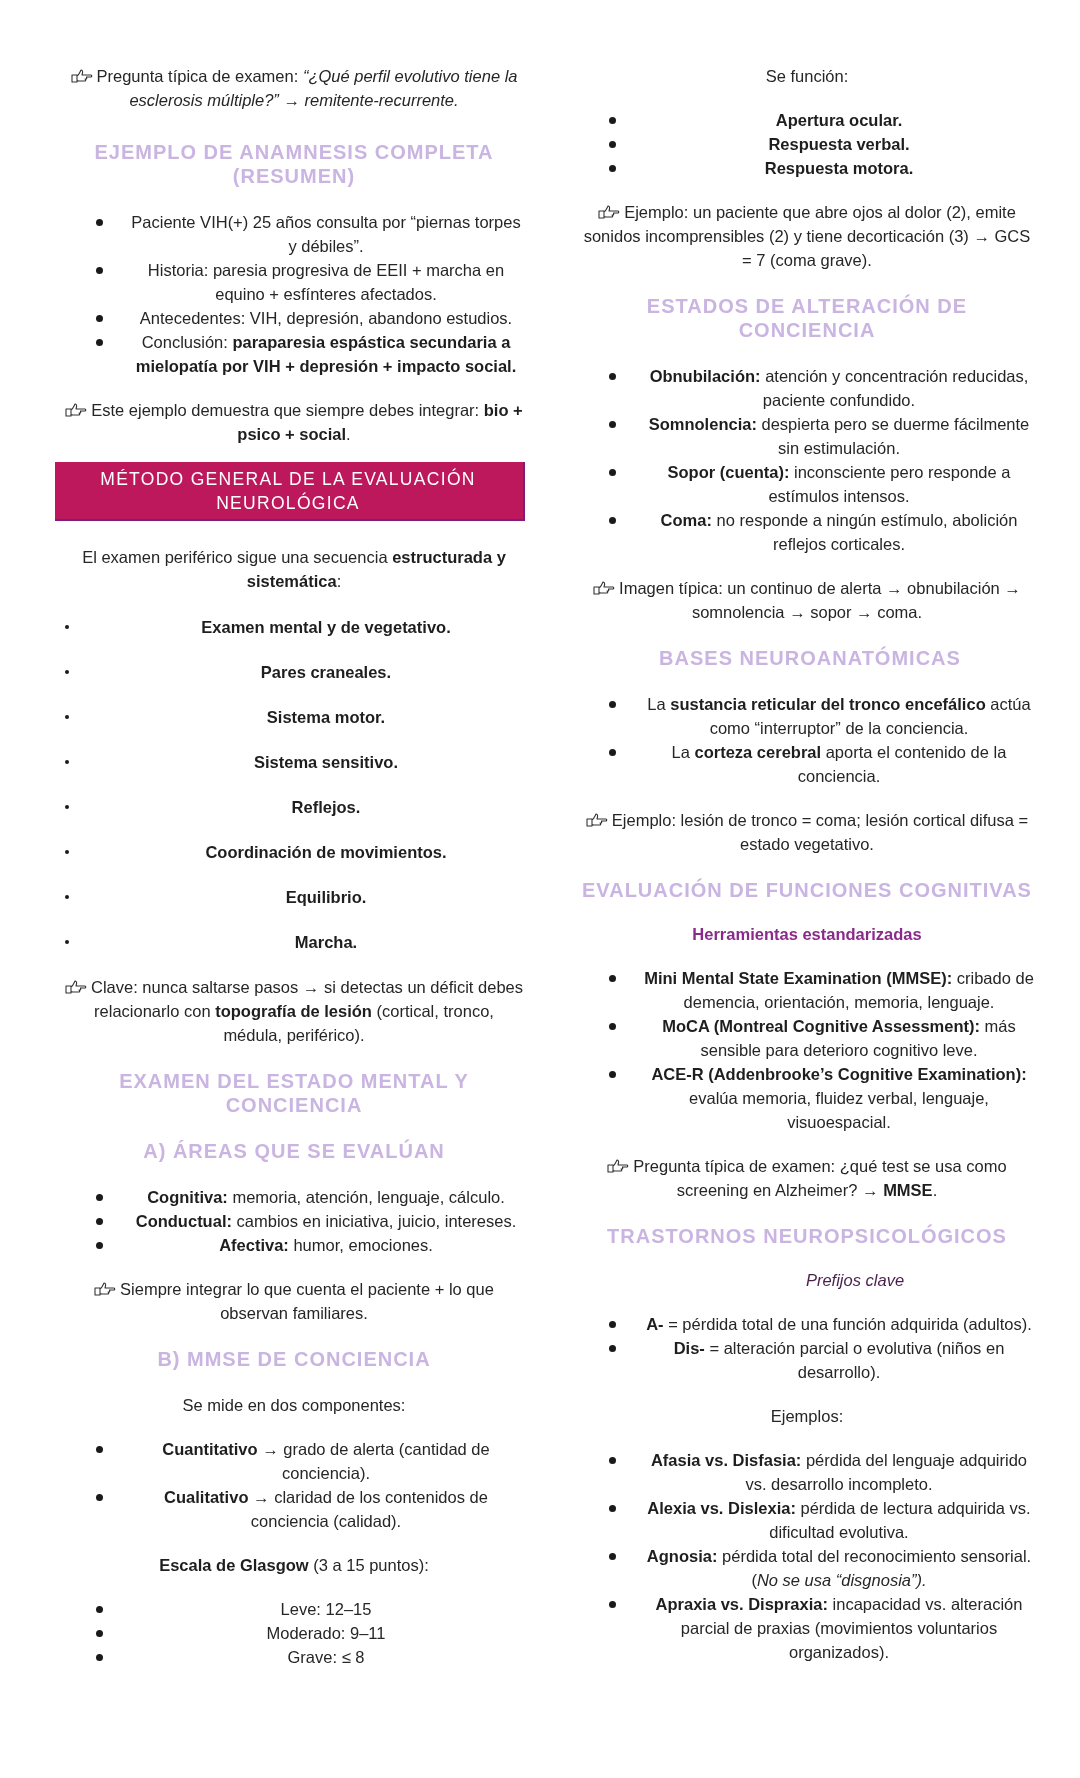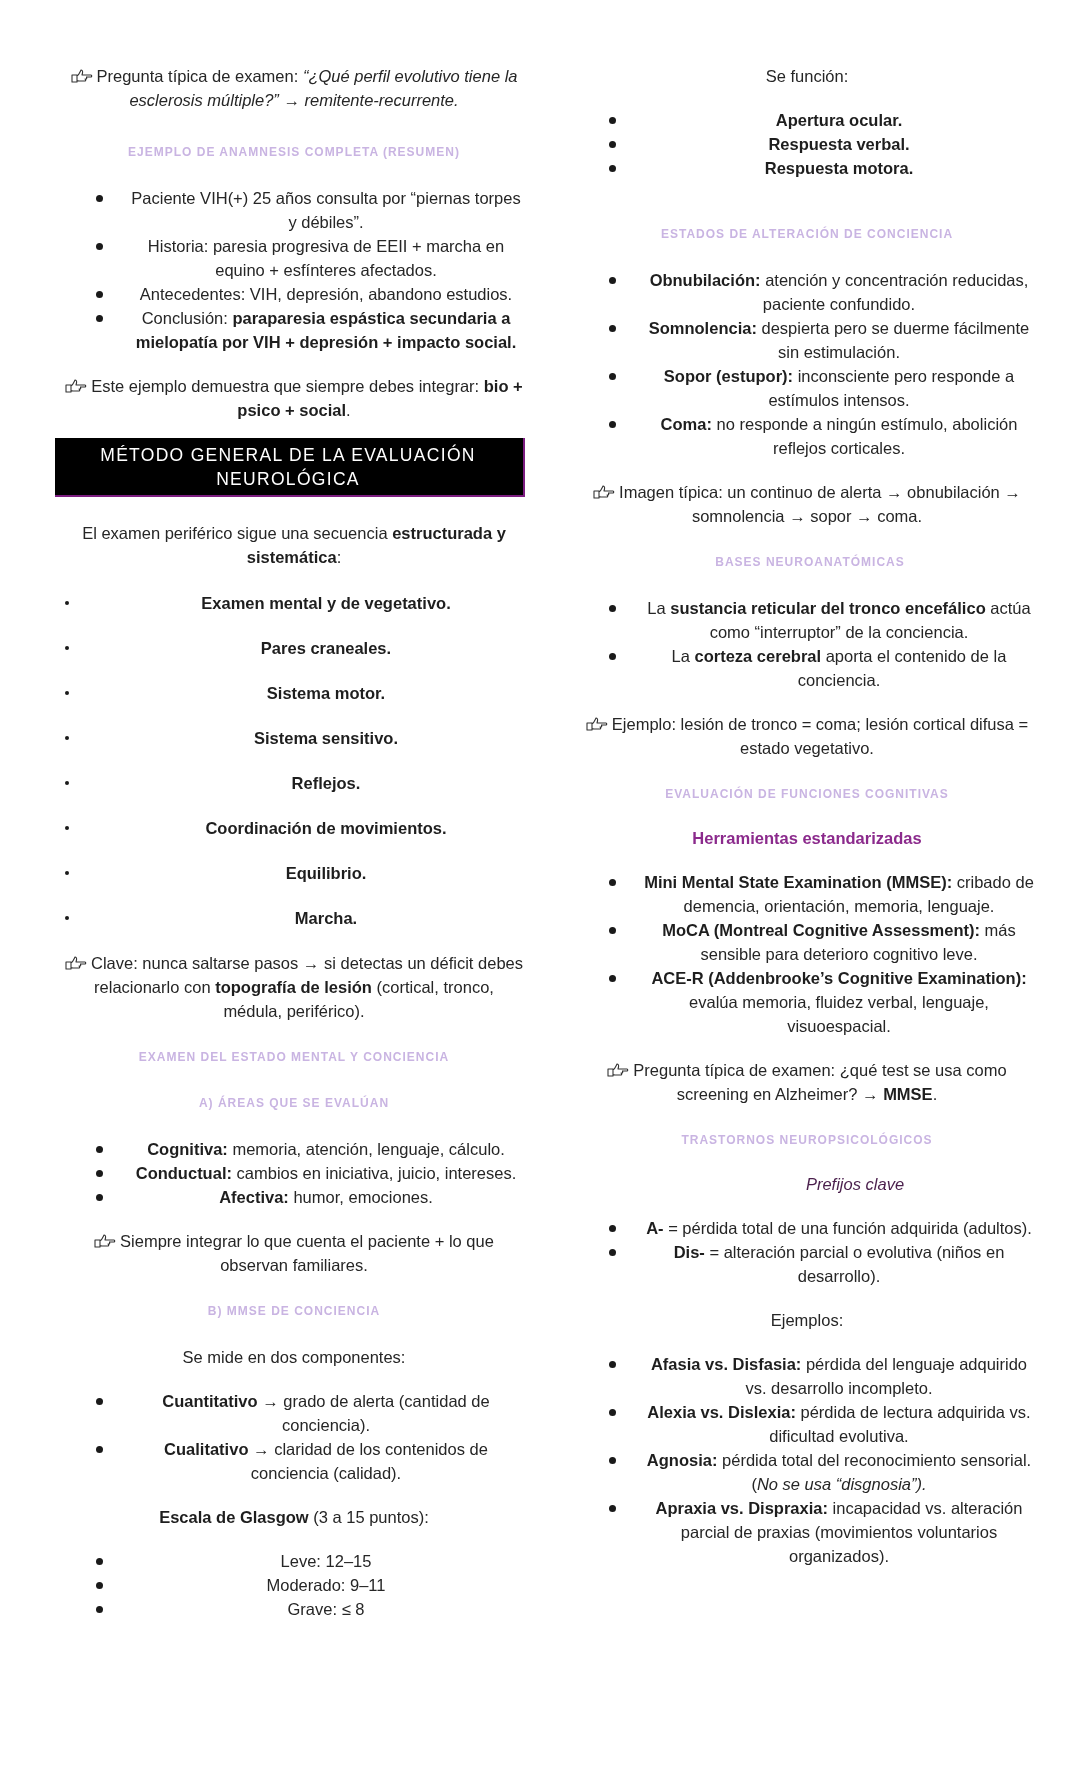--- a/index.html
+++ b/index.html
@@ -20,25 +20,25 @@
   b, .b { font-weight: bold; color: #1e1e1e; }
   i, .i { font-style: italic; }
 
   .hand { display: inline-block; width: 22px; height: 14px; vertical-align: -1px; margin-right: 4px; }
   .hand svg { display: block; }
 
   .h-lav {
     color: #c9b4e2;
     font-weight: bold;
     letter-spacing: 1px;
-    font-size: 12px;
+    font-size: 20px;
     line-height: 24px;
   }
   .banner {
-    background: #000000;
+    background: #be185d;
     color: #ffffff;
     font-size: 17.5px;
     letter-spacing: 1.3px;
     line-height: 24px;
     padding: 5px 10px 4px 8px;
     margin-left: -9px;
     width: 470px;
     border-right: 2px solid #7c1d80;
     border-bottom: 2px solid #7c1d80;
   }
@@ -165,29 +165,34 @@
 
   <p>Se función:</p>
   <div class="sp20"></div>
   <ul class="bul">
     <li><b>Apertura ocular.</b></li>
     <li><b>Respuesta verbal.</b></li>
     <li><b>Respuesta motora.</b></li>
   </ul>
 
   <div class="sp20"></div>
+  <p>
+    <span class="hand"><svg width="22" height="14" viewBox="0 0 22 14">
+          <path d="M1 6 L6 6 L6 13 L1 13 Z M6 7 C8 6 9 3 10 1 C11 1 12 2 11.5 4 L11 6 L20 6 C21 6 21 8 20 8 L15 8 M15 8 C16 8 16 10 15 10 L14 10 C15 10 15 12 14 12 L8 12 C7 12 6 11.5 6 11.5" fill="none" stroke="#333" stroke-width="1.1" stroke-linejoin="round"></path>
+        </svg></span><span>Ejemplo: un paciente que abre ojos al dolor (2), emite sonidos incomprensibles (2) y tiene decorticación (3) → GCS = 7 (coma grave).</span>
+  </p>
 
   <div class="sp22"></div>
   <h3 class="h-lav">ESTADOS DE ALTERACIÓN DE CONCIENCIA</h3>
   <div class="sp22"></div>
 
   <ul class="bul">
     <li><b>Obnubilación:</b><span> atención y concentración reducidas, paciente confundido.</span></li>
     <li><b>Somnolencia:</b><span> despierta pero se duerme fácilmente sin estimulación.</span></li>
-    <li><b>Sopor (estupor):</b><span> inconsciente pero responde a estímulos intensos.</span></li>
+    <li><b>Sopor (cuenta):</b><span> inconsciente pero responde a estímulos intensos.</span></li>
     <li><b>Coma:</b><span> no responde a ningún estímulo, abolición reflejos corticales.</span></li>
   </ul>
 
   <div class="sp20"></div>
   <p>
     <span class="hand"><svg width="22" height="14" viewBox="0 0 22 14">
           <path d="M1 6 L6 6 L6 13 L1 13 Z M6 7 C8 6 9 3 10 1 C11 1 12 2 11.5 4 L11 6 L20 6 C21 6 21 8 20 8 L15 8 M15 8 C16 8 16 10 15 10 L14 10 C15 10 15 12 14 12 L8 12 C7 12 6 11.5 6 11.5" fill="none" stroke="#333" stroke-width="1.1" stroke-linejoin="round"></path>
         </svg></span><span>Imagen típica: un continuo de alerta → obnubilación → somnolencia → sopor → coma.</span>
   </p>
 

